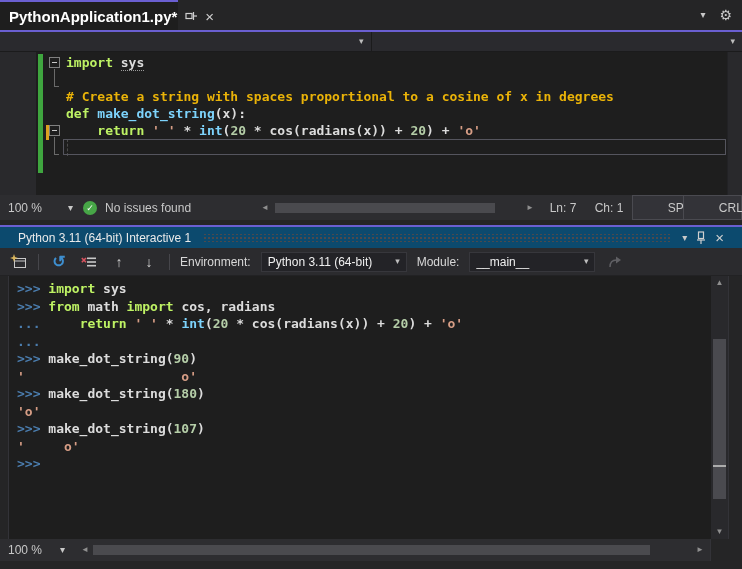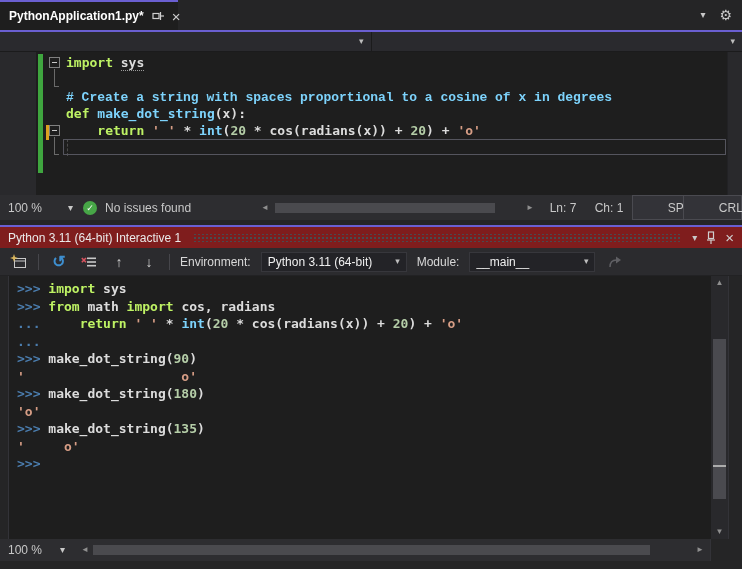--- a/index.html
+++ b/index.html
@@ -4,21 +4,21 @@
 <style>
   * { box-sizing: border-box; margin: 0; padding: 0; }
   html,body { width:742px; height:569px; overflow:hidden; background:#252526;
     font-family:"Liberation Sans", sans-serif; }
   .window { position:relative; width:742px; height:569px; background:#252526; }
 
   
   .tab-strip { height:30px; display:flex; align-items:stretch; background:#252526; }
   .tab { display:flex; align-items:center; gap:8px; padding:0 10px 0 9px;
     background:#1E1E1E; border-top:2px solid #6A5FD1; width:178px; }
-  .tab-title { color:#FFFFFF; font-weight:bold; font-size:12px; white-space:nowrap; }
+  .tab-title { color:#FFFFFF; font-weight:bold; font-size:15px; white-space:nowrap; }
   .tab .icon { color:#CFCFCF; display:flex; align-items:center; }
   .tab-strip-right { margin-left:auto; display:flex; align-items:center; gap:14px; padding-right:10px; }
   .chev { color:#C8C8C8; font-size:10px; line-height:1; }
   .gear { color:#C8C8C8; font-size:14px; line-height:1; }
   .accent-line { height:2px; background:#6A5FD1; }
 
   
   .nav-bar { height:20px; display:flex; background:#2A2A2E; border-bottom:1px solid #1B1B1C; }
   .nav-cell { flex:1; display:flex; align-items:center; justify-content:flex-end;
     padding-right:7px; border-right:1px solid #1B1B1C; }
@@ -38,21 +38,21 @@
   .indent-guide { position:absolute; left:67px; top:87px; height:17px; border-left:1px dashed #4A4A4A; }
   .code { position:absolute; left:66px; right:16px; top:2px; font-family:"DejaVu Sans Mono", monospace;
     font-size:13px; font-weight:600; }
   .code .code-line { height:17px; line-height:17px; white-space:pre; position:relative; }
   .code .code-line.current::after { content:''; position:absolute; left:-3px; right:0; top:0; bottom:1px;
     border:1px solid #55555E; }
   .tk-kw  { color:#bef264; }
   .tk-fn  { color:#7dd3fc; }
   .tk-str { color:#D69D85; }
   .tk-num { color:#B5CEA8; }
-  .tk-com { color:#7dd3fc;font-family:Liberation Mono, monospace; }
+  .tk-com { color:#eab308; }
   .tk-txt { color:#DCDCDC; }
   .tk-pr  { color:#4B7DAE; }
   .tk-und { color:#DCDCDC; border-bottom:1px dotted #9B9B9B; }
   .editor-vscroll { position:absolute; right:0; top:0; bottom:0; width:15px; background:#29292C;
     border-left:1px solid #222225; }
 
   
   .ed-status { height:25px; display:flex; align-items:center; background:#2D2D30;
     color:#C8C8C8; font-size:12px; }
   .zoom-ctl { display:flex; align-items:center; gap:26px; padding:0 10px 0 8px; }
@@ -65,22 +65,22 @@
   .h-thumb { position:absolute; top:1px; height:10px; background:#4A4A4E; }
   .ed-status .pos { width:46px; text-align:center; }
   .status-cell { height:100%; display:flex; align-items:center; justify-content:center;
     width:52px; border:1px solid #4A4A50; background:#333338;padding-left:44px; }
   .status-cell + .status-cell { border-left:none; }
 
   
   .splitter { height:5px; background:#252526; }
 
   
-  .iw-title { height:21px; display:flex; align-items:center; gap:8px; padding:0 8px;
-    background:#7f1d1d; color:#EAEAEA; font-size:12px; }
+  .iw-title { height:21px; display:flex; align-items:center; gap:8px; padding:0 18px;
+    background:#0c4a6e; color:#EAEAEA; font-size:12px; }
   .iw-title-text { white-space:nowrap; }
   .grip { flex:1; height:8px; margin:0 4px;
     background-image:radial-gradient(circle, #4A4A4E 1px, transparent 1.1px);
     background-size:4px 4px; background-position:0 2px; }
   .iw-title .icon { color:#CFCFCF; display:flex; align-items:center; }
   .close-x { font-size:15px; line-height:1; color:#D0D0D0; }
 
   .iw-toolbar { height:28px; display:flex; align-items:center; gap:10px; padding:0 8px;
     background:#2B2B2E; color:#D8D8D8; font-size:12px; border-bottom:1px solid #222224; }
   .tb-sep { width:1px; height:16px; background:#46464B; }
@@ -256,21 +256,21 @@
     <div class="iw-gutter"></div>
     <div class="iw-code">
         <div class="code-line"><span class="tk tk-pr">&gt;&gt;&gt; </span><span class="tk tk-kw">import </span><span class="tk tk-txt">sys</span></div>
         <div class="code-line"><span class="tk tk-pr">&gt;&gt;&gt; </span><span class="tk tk-kw">from </span><span class="tk tk-txt">math </span><span class="tk tk-kw">import </span><span class="tk tk-txt">cos, radians</span></div>
         <div class="code-line"><span class="tk tk-pr">... </span><span class="tk tk-txt">    </span><span class="tk tk-kw">return </span><span class="tk tk-str">' '</span><span class="tk tk-txt"> * </span><span class="tk tk-fn">int</span><span class="tk tk-txt">(</span><span class="tk tk-num">20</span><span class="tk tk-txt"> * cos(radians(x)) + </span><span class="tk tk-num">20</span><span class="tk tk-txt">) + </span><span class="tk tk-str">'o'</span></div>
         <div class="code-line"><span class="tk tk-pr">...</span></div>
         <div class="code-line"><span class="tk tk-pr">&gt;&gt;&gt; </span><span class="tk tk-txt">make_dot_string(</span><span class="tk tk-num">90</span><span class="tk tk-txt">)</span></div>
         <div class="code-line"><span class="tk tk-str">'                    o'</span></div>
         <div class="code-line"><span class="tk tk-pr">&gt;&gt;&gt; </span><span class="tk tk-txt">make_dot_string(</span><span class="tk tk-num">180</span><span class="tk tk-txt">)</span></div>
         <div class="code-line"><span class="tk tk-str">'o'</span></div>
-        <div class="code-line"><span class="tk tk-pr">&gt;&gt;&gt; </span><span class="tk tk-txt">make_dot_string(</span><span class="tk tk-num">135</span><span class="tk tk-txt">)</span></div>
+        <div class="code-line"><span class="tk tk-pr">&gt;&gt;&gt; </span><span class="tk tk-txt">make_dot_string(</span><span class="tk tk-num">107</span><span class="tk tk-txt">)</span></div>
         <div class="code-line"><span class="tk tk-str">'     o'</span></div>
         <div class="code-line"><span class="tk tk-pr">&gt;&gt;&gt;</span></div>
       </div>
     <div class="iw-vscroll">
       <span class="v-arrow">▲</span>
       <div class="v-track">
         <div class="v-thumb">
           <div class="v-thumb-mark"></div>
         </div>
       </div>

